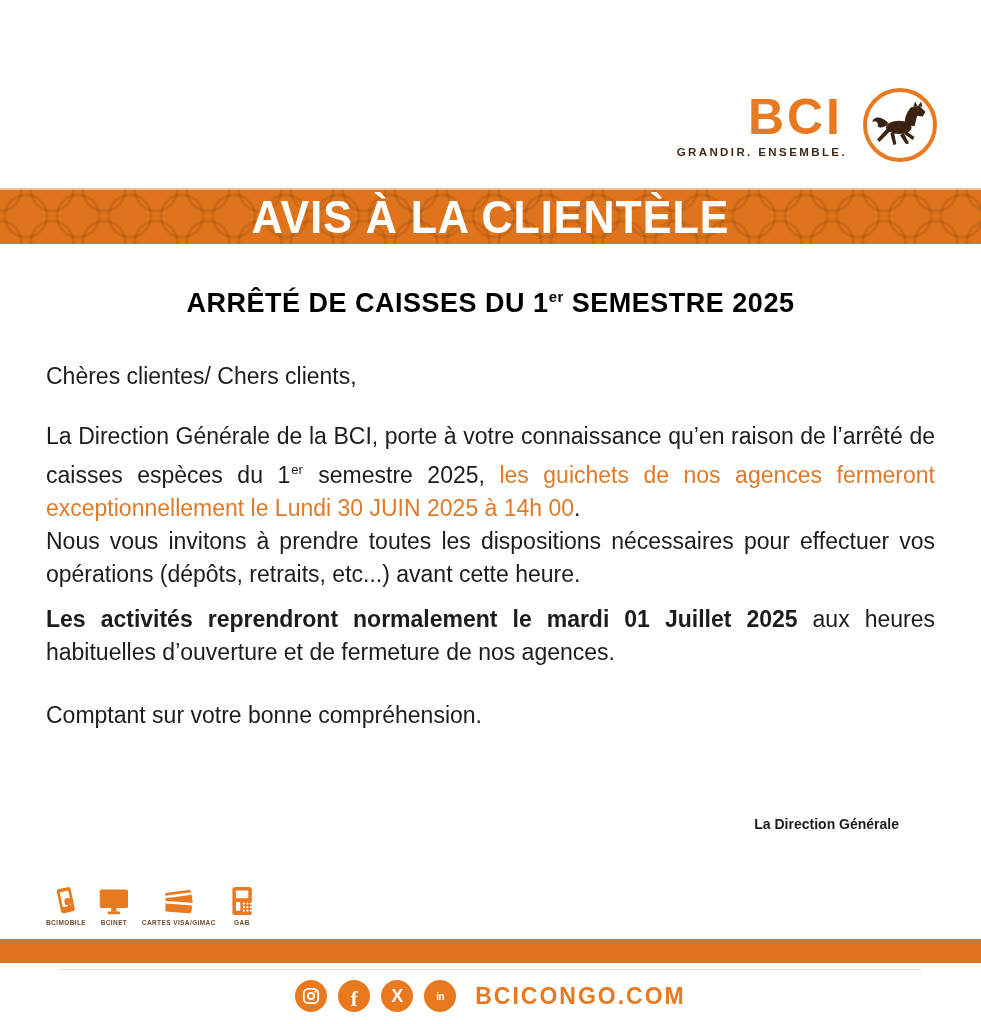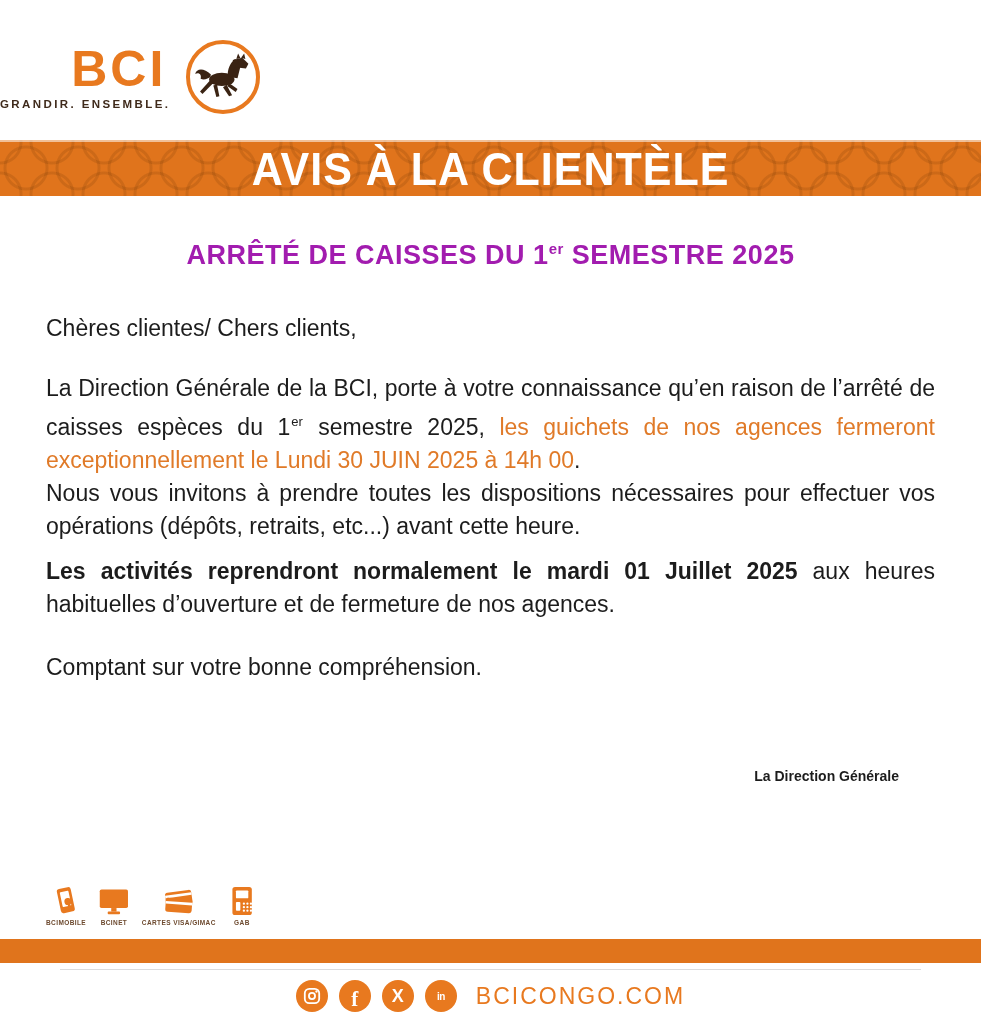--- a/index.html
+++ b/index.html
@@ -4,21 +4,21 @@
 <style>
   * { margin:0; padding:0; box-sizing:border-box; }
   html,body { background:#fff; }
   .page {
     position:relative; width:981px; height:1024px; margin:0 auto;
     background:#ffffff; overflow:hidden;
     font-family:"Liberation Sans","DejaVu Sans",sans-serif; color:#1c1c1c;
   }
 
   
-  header { height:140px; display:flex; align-items:center; padding:14px 44px 0 0; }
+  header { height:140px; display:flex; justify-content:flex-end; align-items:center; padding:14px 44px 0 0;margin-top:48px; }
   .logo { display:flex; align-items:center; gap:16px; }
   .logo-text { display:flex; flex-direction:column; align-items:flex-end; }
   .logo-name { font-size:50px; font-weight:bold; color:#E8791F; letter-spacing:3px; line-height:1; margin-right:4px; }
   .logo-tagline { font-size:11.5px; font-weight:bold; color:#3F2A1B; letter-spacing:2.4px; margin-top:4px; white-space:nowrap; }
   .horse-badge {
     width:74px; height:74px; border-radius:50%;
     border:4px solid #E8791F; background:#fff;
     display:flex; align-items:center; justify-content:center;
   }
   .horse-badge svg { width:58px; height:50px; }
@@ -36,21 +36,21 @@
     display:flex; align-items:center; justify-content:center;
   }
   .banner h1 {
     color:#fff; font-size:43px; font-weight:bold; letter-spacing:1px;
     transform:scaleY(1.08); white-space:nowrap;
   }
 
   
   .content { padding:0 46px; }
   h2.heading {
-    margin-top:44px; text-align:center; color:#a21caf;
+    margin-top:44px; text-align:center; color:#000000;
     font-size:27px; font-weight:bold; letter-spacing:.5px;
   }
   h2.heading sup { font-size:15px; }
   .salutation { margin-top:44px; font-size:23px; }
   .para { margin-top:30px; font-size:23px; line-height:33px; text-align:justify; }
   .para.tight { margin-top:0; }
   .para.gap-sm { margin-top:12px; }
   .para .hl { color:#E07A28; }
   .body-sup { font-size:13px; vertical-align:super; margin:0 1px; }
   .para strong { font-weight:bold; }
@@ -71,21 +71,21 @@
   }
   .circle {
     width:32px; height:32px; border-radius:50%; background:#E8791F;
     color:#fff; display:flex; align-items:center; justify-content:center;
     font-weight:bold; overflow:hidden;
   }
   .circle.fb { font-size:21px; padding-top:6px; font-family:"Liberation Serif","DejaVu Serif",serif; }
   .circle.xx { font-size:18px; }
   .circle.li { font-size:10px; letter-spacing:-.5px; }
   .circle svg { width:18px; height:18px; }
-  .site { margin-left:8px; color:#E8791F; font-size:23px; font-weight:normal; letter-spacing:2px; }
+  .site { margin-left:8px; color:#E8791F; font-size:23px; font-weight:bold; letter-spacing:2px; }
 </style>
 </head>
 <body>
 
 <div class="page">
 
   <header>
     <div class="logo">
       <div class="logo-text">
         <div class="logo-name">BCI</div>

